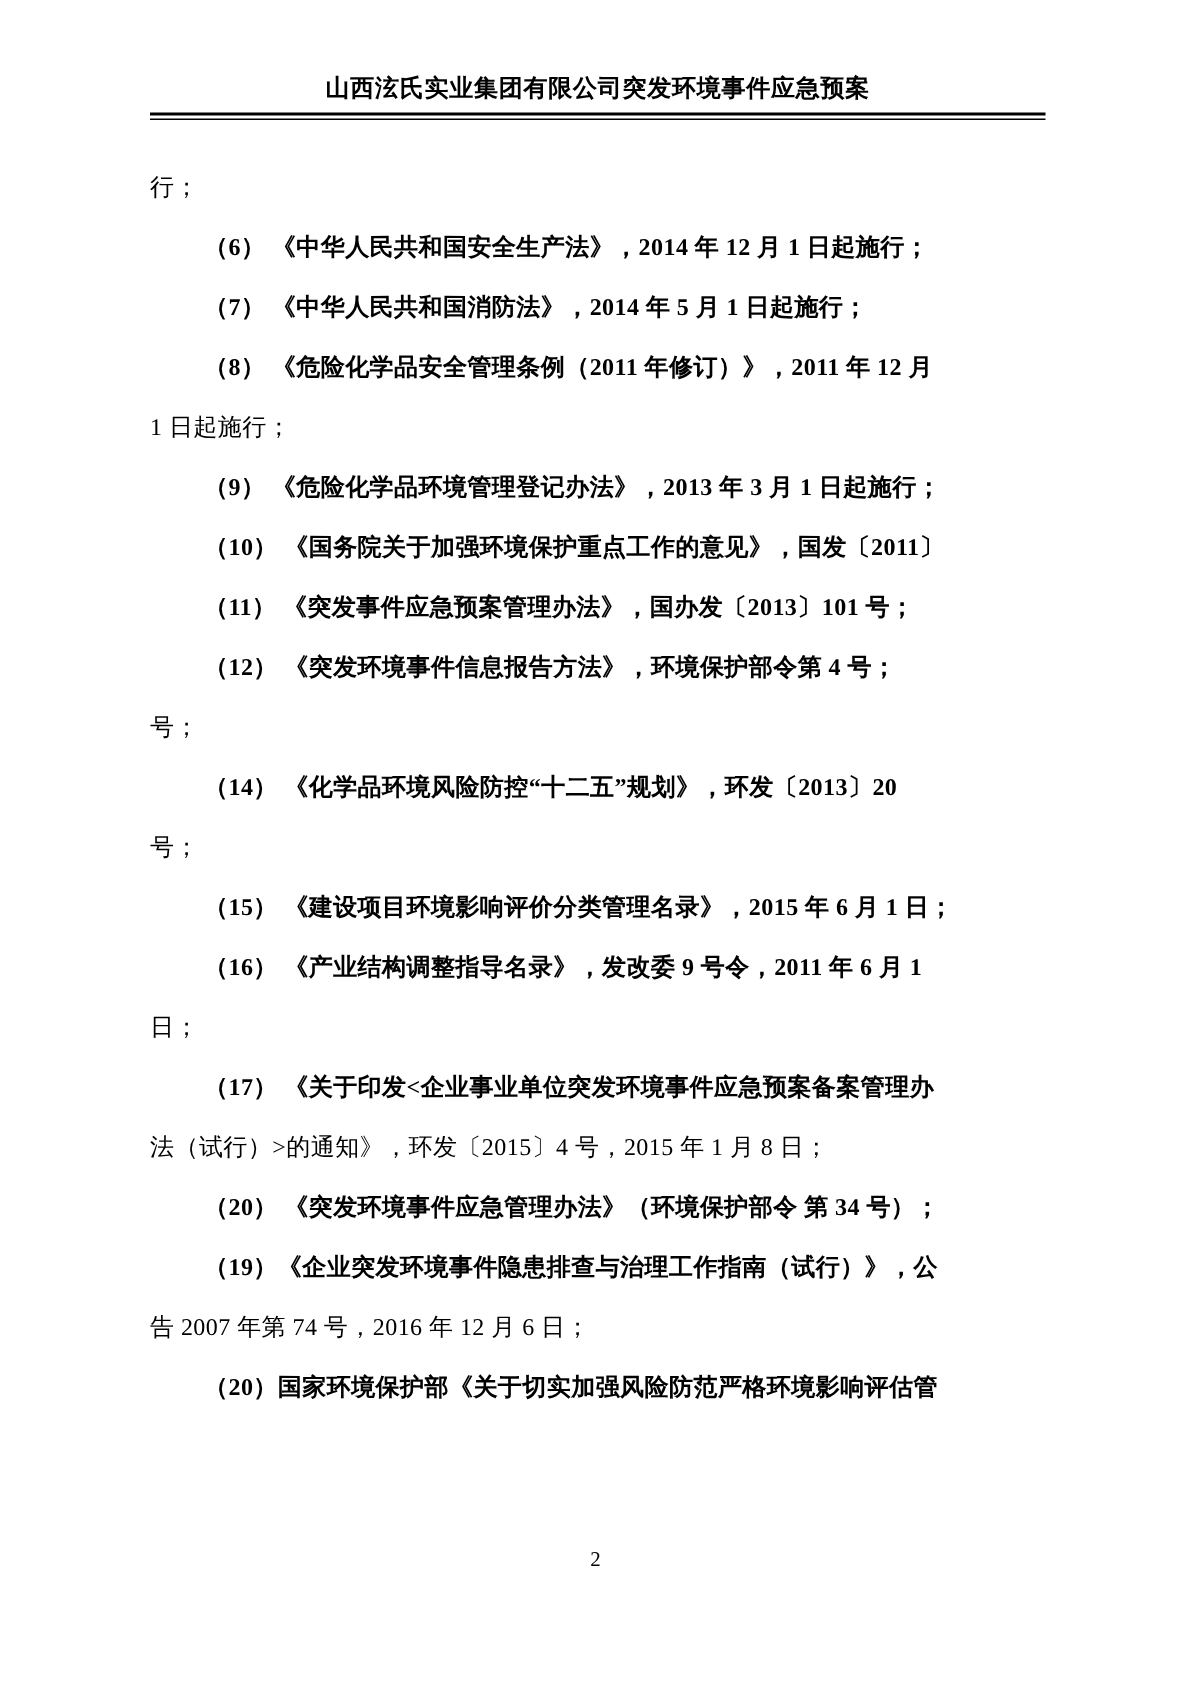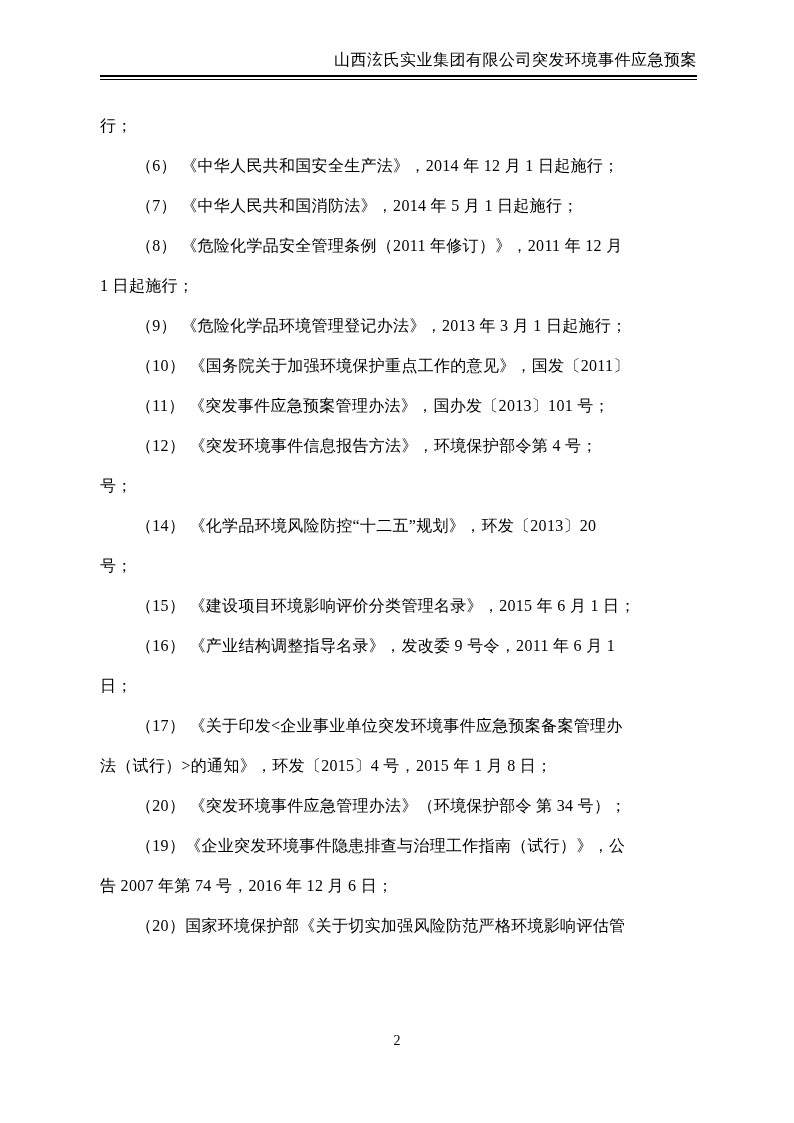--- a/index.html
+++ b/index.html
@@ -16,23 +16,23 @@
     font-family: "Liberation Serif", "DejaVu Serif", serif;
     overflow: hidden;
   }
   .header {
     position: absolute;
     top: 50px;
     left: 100px;
     width: 597px;
   }
   .header-title {
-    text-align: right;
+    text-align: center;
     font-size: 16px;
-    font-weight: normal;
+    font-weight: bold;
     line-height: 20px;
     letter-spacing: 0.5px;
     white-space: nowrap;
   }
   .rule-thick {
     margin-top: 5px;
     border-top: 2.5px solid #000000;
     height: 0;
   }
   .rule-thin {
@@ -52,20 +52,21 @@
     padding: 0;
   }
   .text-line {
     height: 40px;
     line-height: 40px;
     white-space: nowrap;
     letter-spacing: 0.3px;
   }
   .text-line.indent {
     padding-left: 36px;
+    font-weight: bold;
   }
   .footer {
     position: absolute;
     top: 1030px;
     left: 0;
     width: 794px;
     text-align: center;
     font-size: 14px;
     line-height: 22px;
   }

